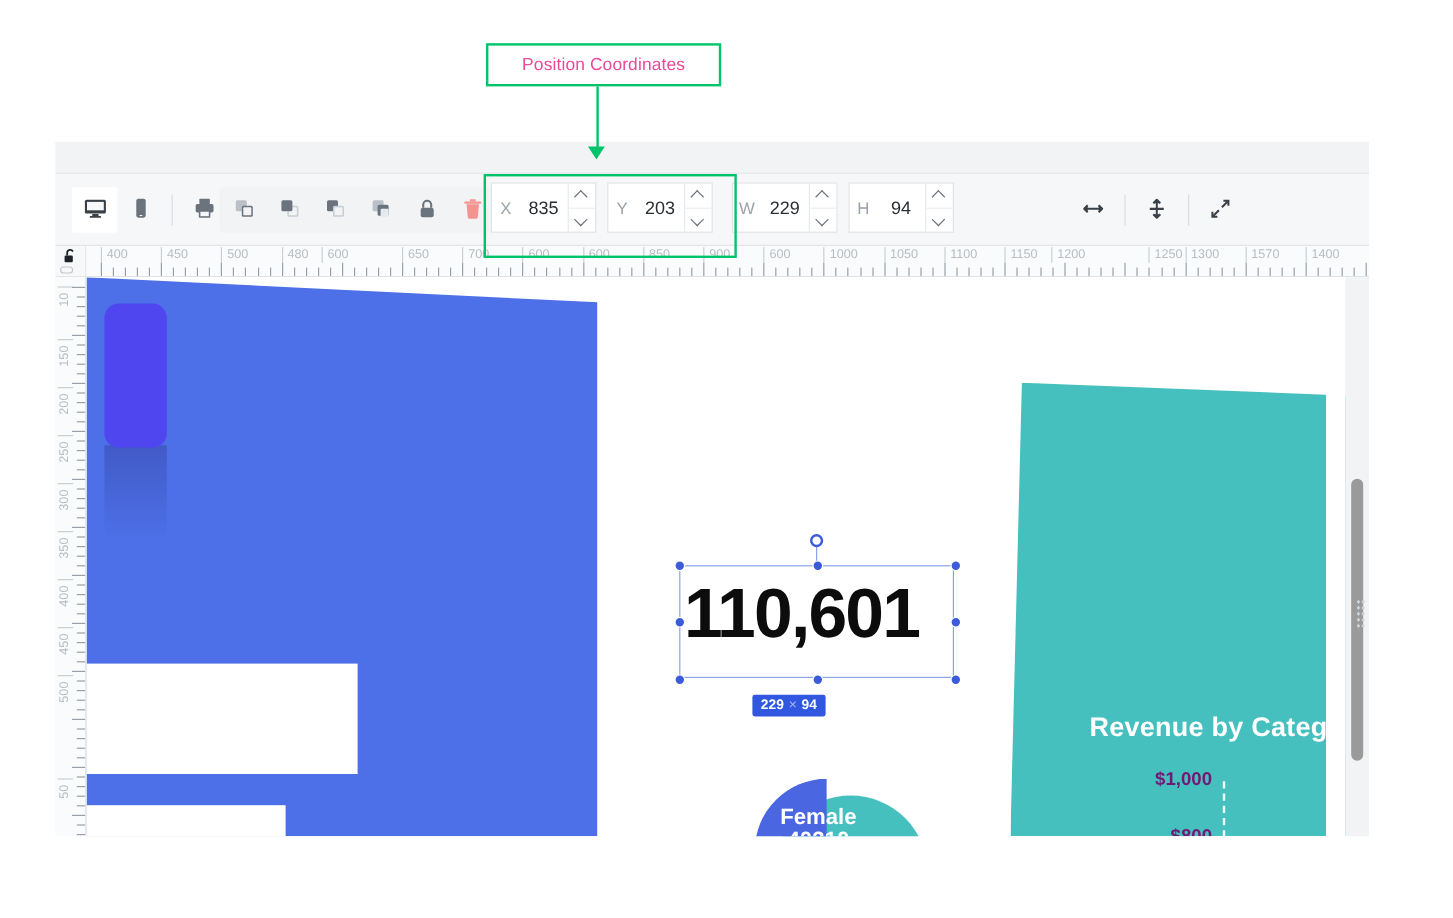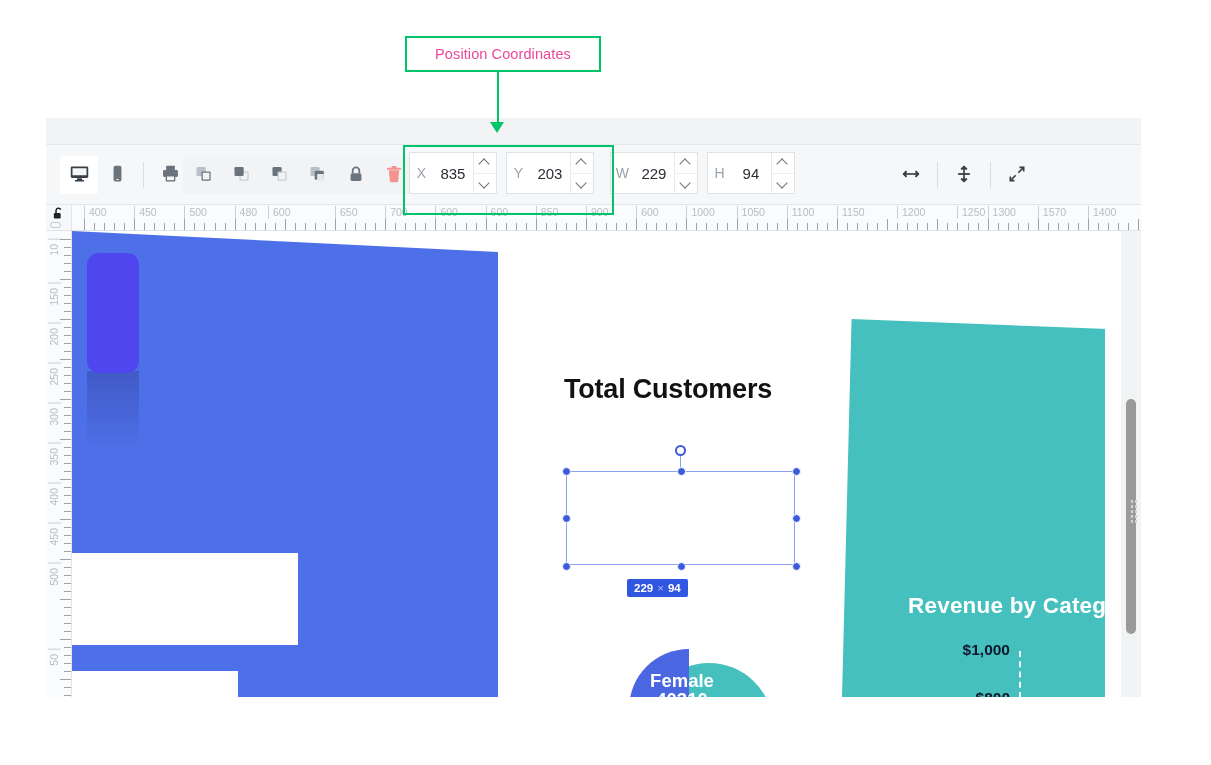--- a/index.html
+++ b/index.html
@@ -195,21 +195,21 @@
     font-size:22.5px; font-weight:700; color:#ffffff; letter-spacing:.2px;
     white-space:nowrap;
   }
 
   .axis-line {
     position:absolute; left:177px; top:420px;
     width:0; height:160px;
     border-left:2px dashed rgba(255,255,255,.92);
   }
   .ytick {
-    position:absolute; right:0; font-size:15.5px; font-weight:700; color:#0f172a;
+    position:absolute; right:0; font-size:15.5px; font-weight:700; color:#701a75;
     white-space:nowrap;
   }
 
   
   .kpi-title {
     position:absolute; left:476px; top:143px; width:240px;
     text-align:center; font-size:27px; font-weight:700; color:#121212;
     line-height:1.18; letter-spacing:-.2px;
   }
   .kpi-value {
@@ -493,21 +493,21 @@
         <div class="rh-lbl" style="left: 313.2px;">700</div>
         <div class="rh-lbl" style="left: 363.4px;">600</div>
         <div class="rh-lbl" style="left: 413.6px;">600</div>
         <div class="rh-lbl" style="left: 463.8px;">850</div>
         <div class="rh-lbl" style="left: 514px;">900</div>
         <div class="rh-lbl" style="left: 564.2px;">600</div>
         <div class="rh-lbl" style="left: 614.4px;">1000</div>
         <div class="rh-lbl" style="left: 664.6px;">1050</div>
         <div class="rh-lbl" style="left: 714.8px;">1100</div>
         <div class="rh-lbl" style="left: 765px;">1150</div>
-        <div class="rh-lbl" style="left: 825px;">1200</div>
+        <div class="rh-lbl" style="left: 804px;">1200</div>
         <div class="rh-lbl" style="left: 885px;">1250</div>
         <div class="rh-lbl" style="left: 915.6px;">1300</div>
         <div class="rh-lbl" style="left: 965.8px;">1570</div>
         <div class="rh-lbl" style="left: 1016px;">1400</div>
         <div class="rh-tick" style="left: 12px; height: 11px;"></div>
         <div class="rh-tick" style="left: 22.04px; height: 7px;"></div>
         <div class="rh-tick" style="left: 32.08px; height: 7px;"></div>
         <div class="rh-tick" style="left: 42.12px; height: 7px;"></div>
         <div class="rh-tick" style="left: 52.16px; height: 7px;"></div>
         <div class="rh-tick" style="left: 62.2px; height: 11px;"></div>
@@ -693,21 +693,21 @@
       <div class="blue-notch-b"></div>
 
       <div class="teal-panel">
         <div class="teal-title" style="left:66px; top:274px;">Revenue by Category</div>
         <div class="axis-line" style="left:177px; top:332px; height:180px;"></div>
         <div class="ytick" style="left:68px; top:322px; width:100px; text-align:right;">$1,000</div>
         <div class="ytick" style="left:68px; top:370px; width:100px; text-align:right;">$800</div>
 
       </div>
 
-      <div class="kpi-title">Total Customers</div>
+      <div class="kpi-value">110,601</div>
 
       <div class="rot-stem"></div>
       <div class="rot-handle"></div>
 
       <div class="sel-box">
         <span class="handle" style="left:-5px;  top:-5px;"></span>
         <span class="handle" style="left:110px; top:-5px;"></span>
         <span class="handle" style="left:225px; top:-5px;"></span>
         <span class="handle" style="left:-5px;  top:42px;"></span>
         <span class="handle" style="left:225px; top:42px;"></span>

